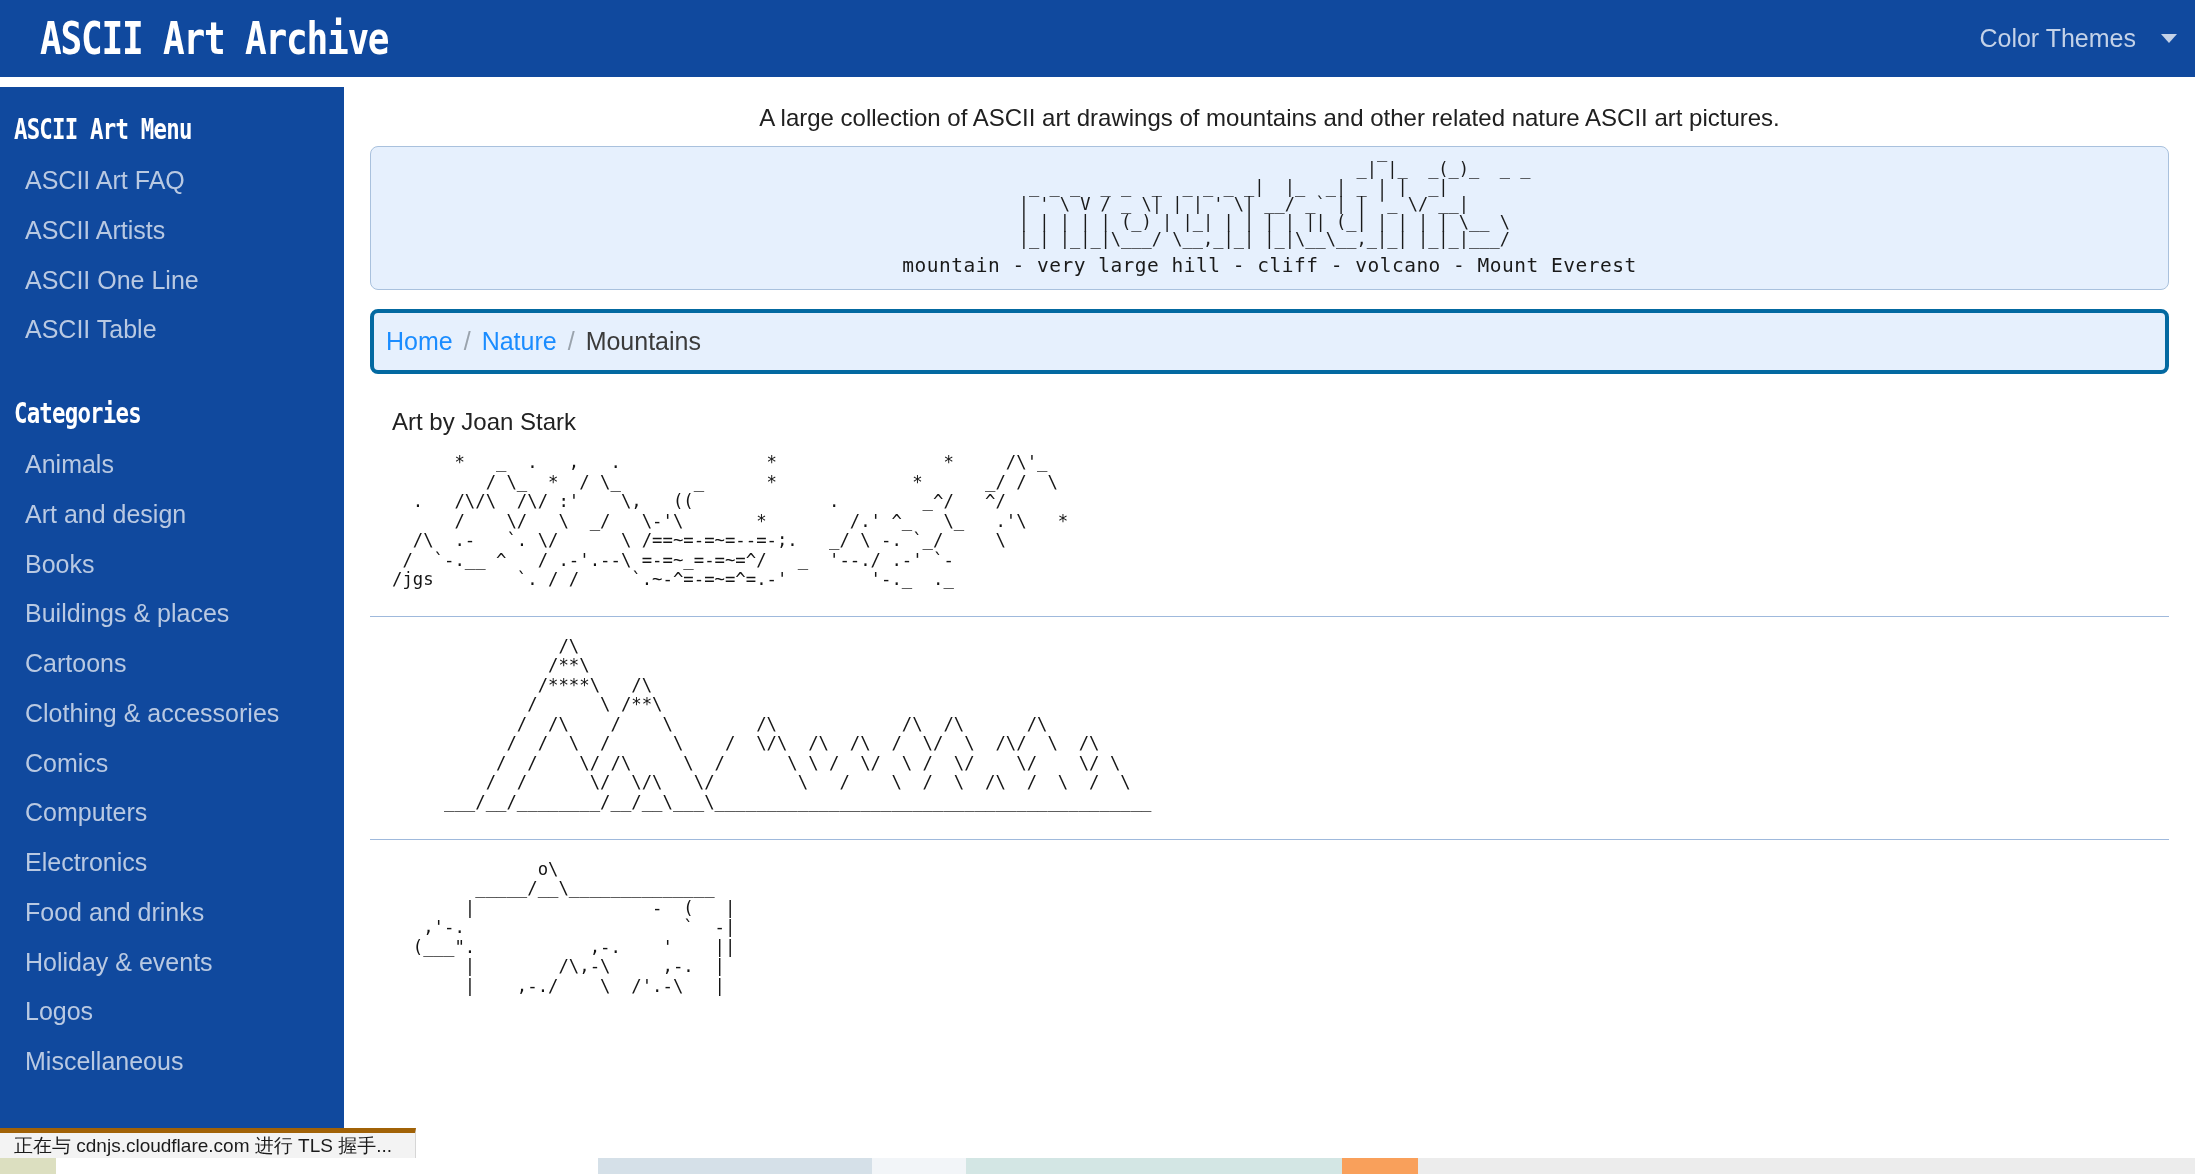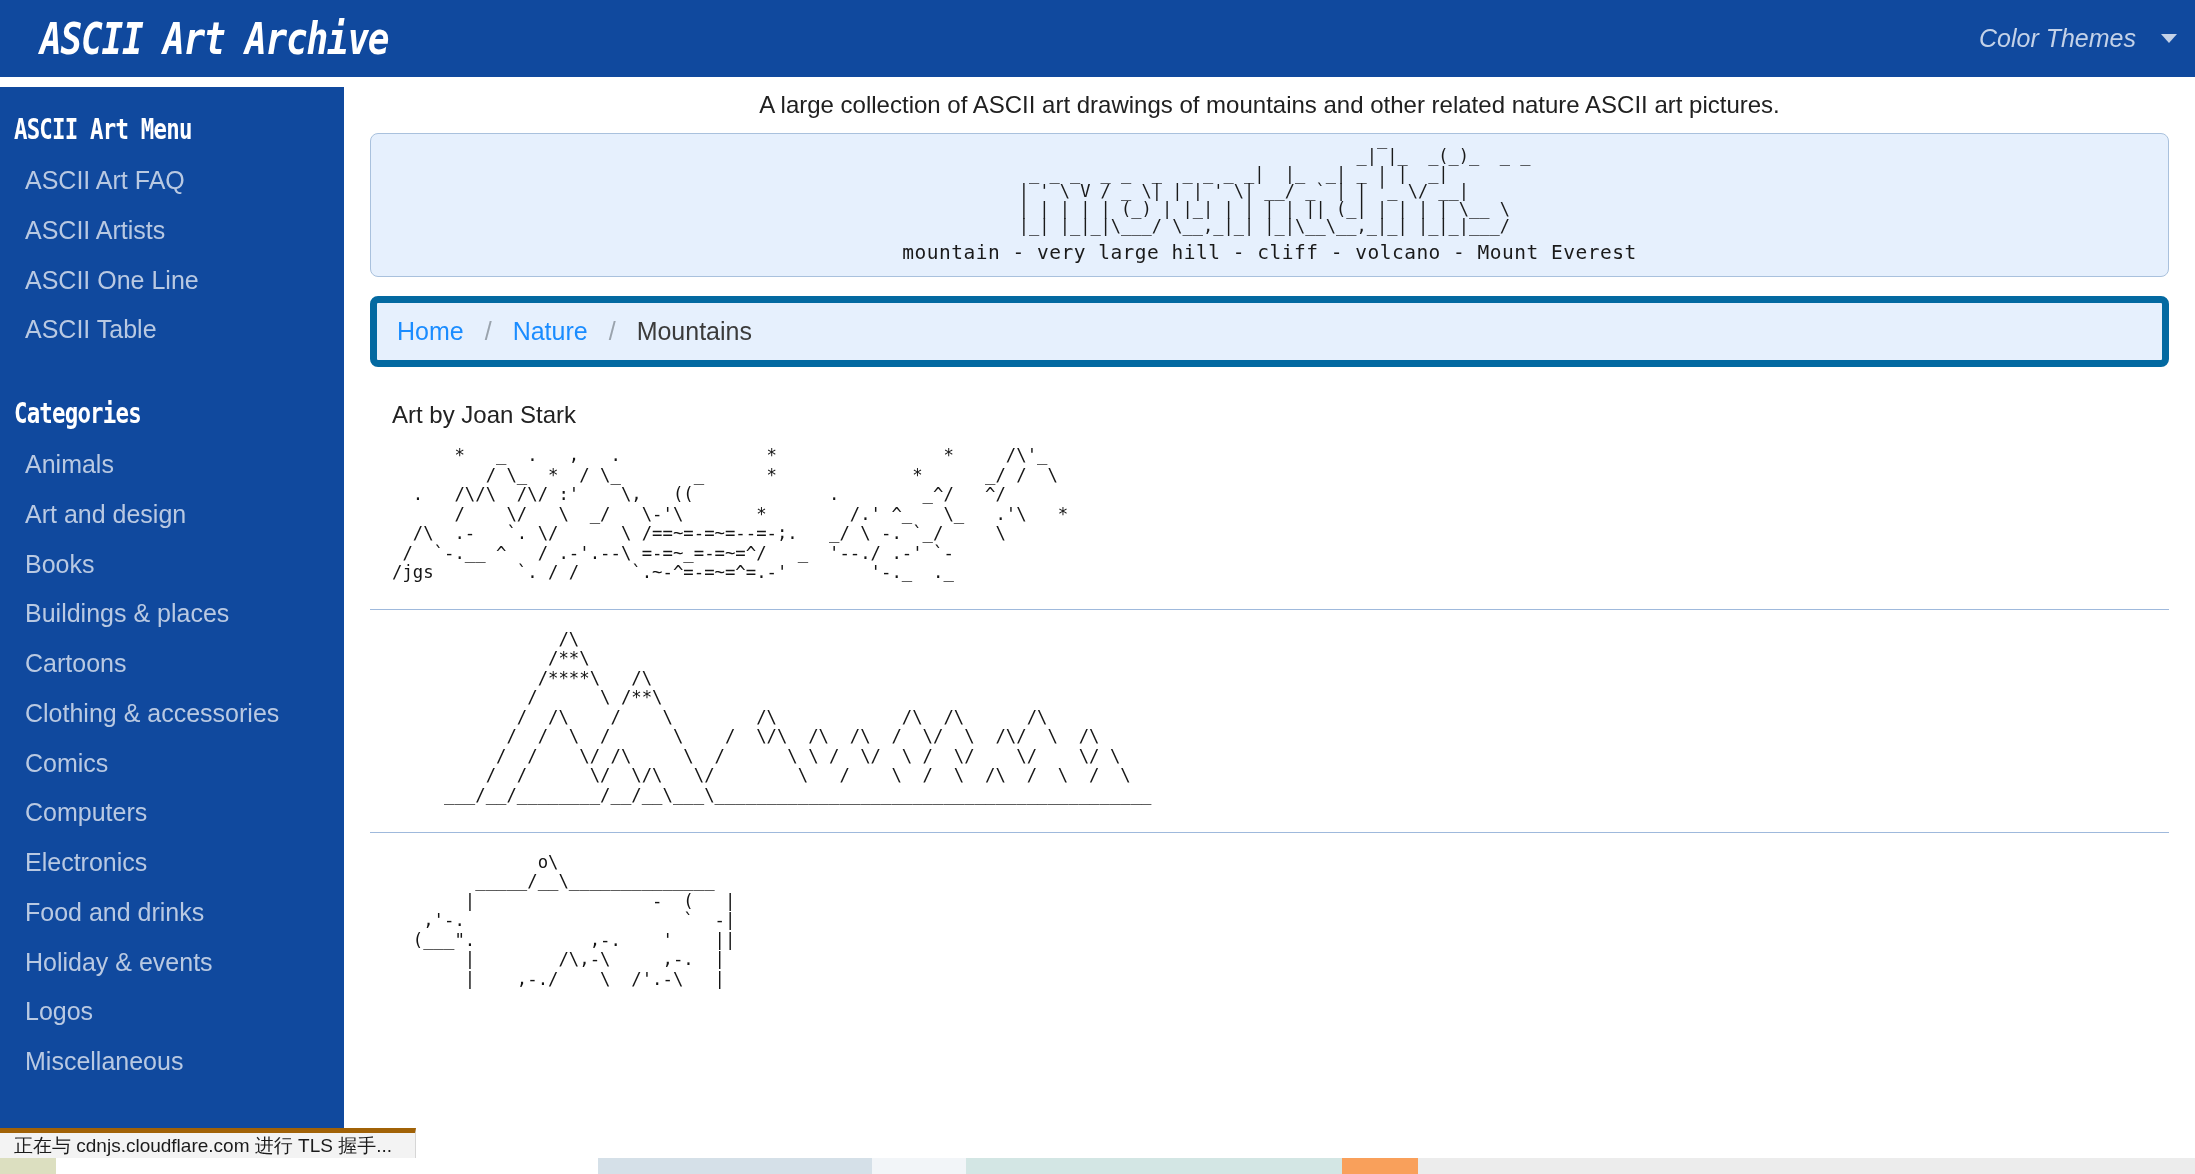--- a/index.html
+++ b/index.html
@@ -16,21 +16,20 @@
     overflow: hidden;
   }
 
   
   .topbar {
     position: absolute; top: 0; left: 0;
     width: 2195px; height: 77px;
     background: #10499e;
     display: flex; align-items: center;
     justify-content: space-between;
-    font-style: italic;
   }
   .brand {
     margin-left: 40px;
     color: #ffffff;
     font-family: "DejaVu Sans Mono", monospace;
     font-size: 44px;
     font-weight: bold;
     letter-spacing: -1.5px;
     transform: scaleX(0.82);
     transform-origin: left center;
@@ -89,21 +88,21 @@
     position: absolute; top: 77px; left: 344px;
     width: 1851px; height: 1097px;
     background: #ffffff;
     overflow: hidden;
     padding: 0 26px;
   }
   .intro {
     text-align: center;
     color: #202020;
     font-size: 24px;
-    margin-top: 14px;
+    margin-top: 27px;
     margin-bottom: 14px;
     white-space: nowrap;
   }
   .banner {
     background: #e6f0fd;
     border: 1px solid #a9c1dd;
     border-radius: 8px;
     padding: 14px 0 12px 0;
     text-align: center;
     overflow: hidden;
@@ -119,26 +118,26 @@
   .banner .tagline {
     font-family: "DejaVu Sans Mono", monospace;
     font-size: 19.5px;
     color: #1a1a1a;
     margin-top: 5px;
     letter-spacing: 0.5px;
   }
   .crumbs {
     margin-top: 19px;
     background: #e6f0fd;
-    border: 7px solid #0369a1;
+    border: 4px solid #0369a1;
     border-radius: 8px;
-    padding: 14px 20px;
+    padding: 14px 12px;
     font-size: 25px;
     color: #3b3b3b;
-    display: flex; align-items: center; gap: 21px;
+    display: flex; align-items: center; gap: 11px;
     white-space: nowrap;
   }
   .crumbs a { color: #1a8cff; text-decoration: none; cursor: pointer; }
   .crumbs .sep { color: #9aa3ad; }
   .crumbs .cur { color: #3b3b3b; }
 
   .artblock { padding-left: 22px; }
   .artby {
     font-size: 24px; color: #222;
     margin-top: 34px; margin-bottom: 17px;

